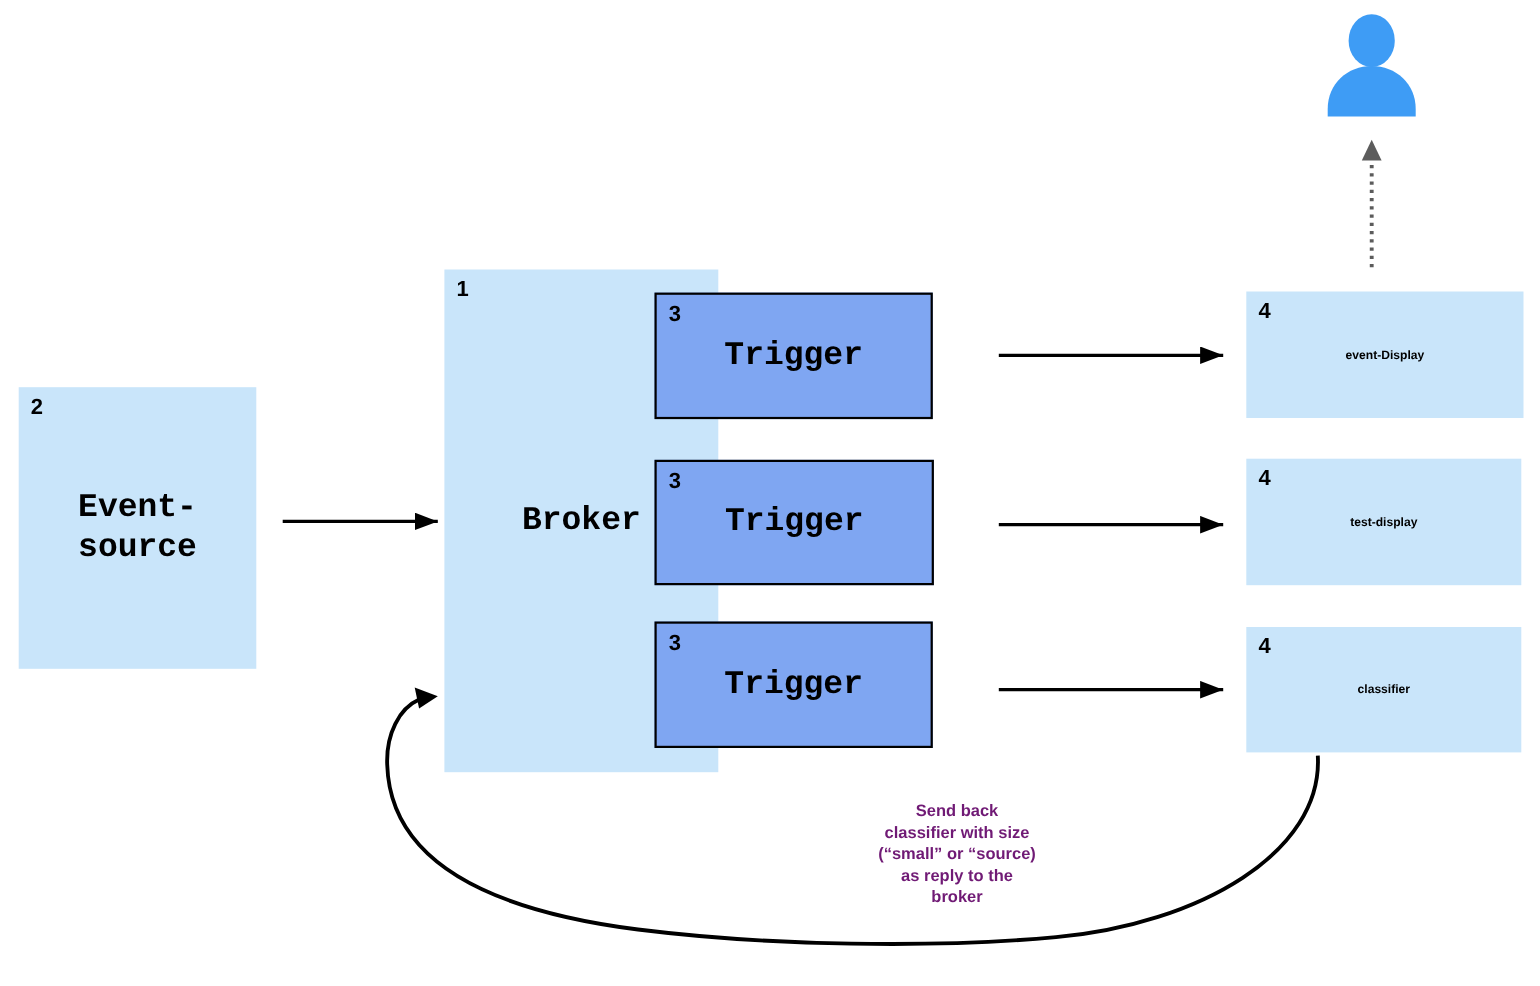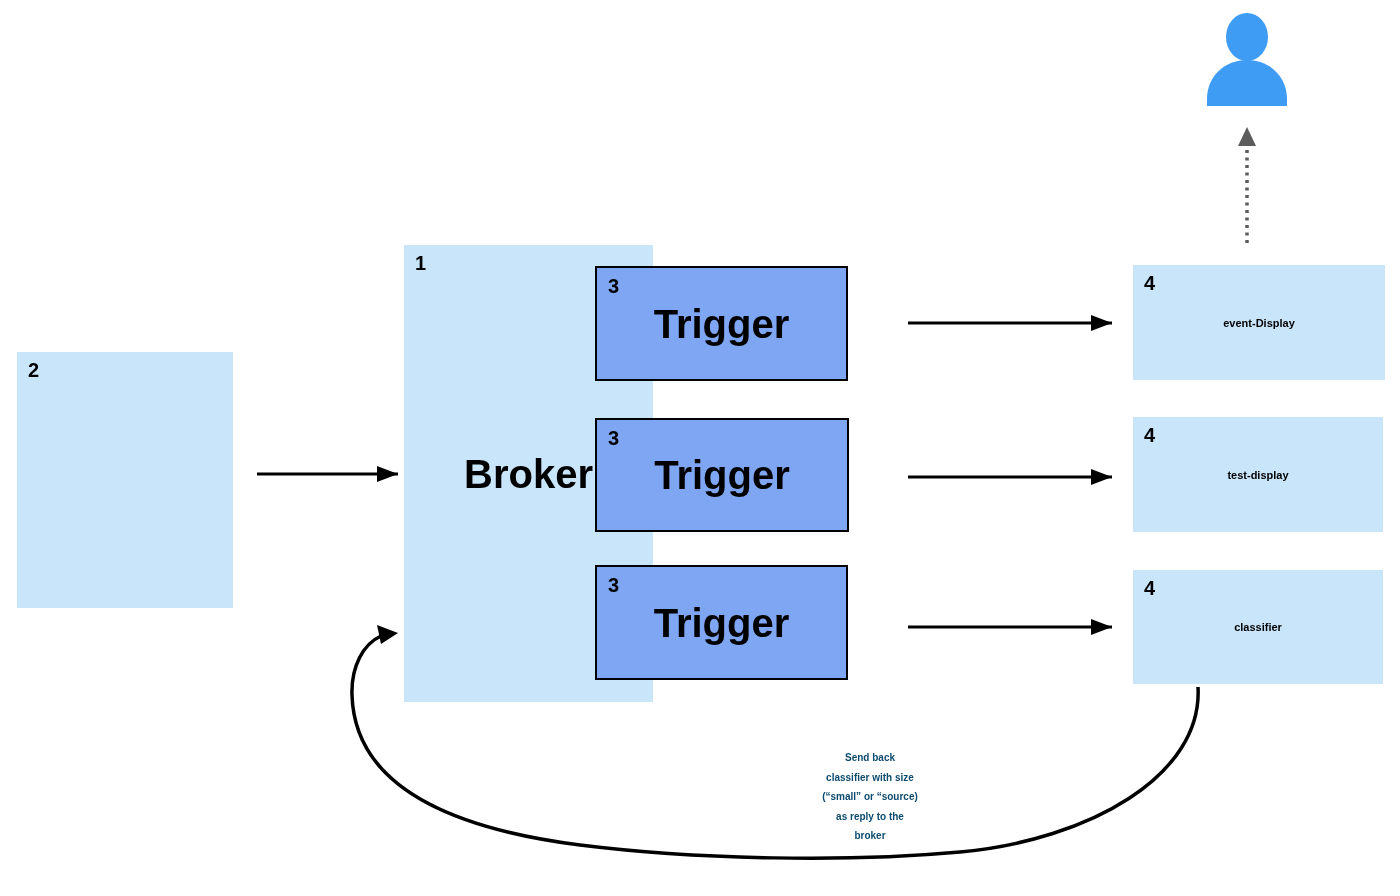--- a/index.html
+++ b/index.html
@@ -32,62 +32,67 @@
   }
   .corner-num {
     position: absolute;
     top: 7px;
     left: 11px;
     font-size: 20px;
     font-weight: bold;
     line-height: 1.1;
   }
   .big-label {
-    font-size: 40px;
+    font-size: 30px;
     font-weight: bold;
     text-align: right;
     line-height: 36px;
+    font-family: Liberation Mono, monospace;
   }
   .small-label {
     font-size: 11px;
     font-weight: bold;
     text-align: center;
   }
   #arrow-layer {
     position: absolute;
     top: 0;
     left: 0;
     width: 1400px;
     height: 896px;
     pointer-events: none;
   }
   .annotation {
     position: absolute;
     left: 762px;
-    top: 748px;
+    top: 728px;
     width: 216px;
     text-align: center;
-    font-size: 10px;
+    font-size: 15px;
     font-weight: bold;
     line-height: 19.5px;
-    color: #0c4a6e;
+    color: #701a75;
   }
 </style>
 </head>
 <body>
 
 <div id="canvas">
 
   <div class="node node-light" style="left:404px; top:245px; width:249px; height:457px;">
     <span class="corner-num">1</span>
     <span class="big-label">Broker</span>
   </div>
 
   <div class="node node-light" style="left:17px; top:352px; width:216px; height:256px;">
     <span class="corner-num">2</span>
+    <span class="big-label">
+      <span style="display:block">Event-</span>
+      <span style="display:block">source</span>
+    </span>
   </div>
 
   <div class="node node-trigger" style="left:595px; top:266px; width:253px; height:115px;">
     <span class="corner-num">3</span>
     <span class="big-label">Trigger</span>
   </div>
   <div class="node node-trigger" style="left:595px; top:418px; width:254px; height:114px;">
     <span class="corner-num">3</span>
     <span class="big-label">Trigger</span>
   </div>

